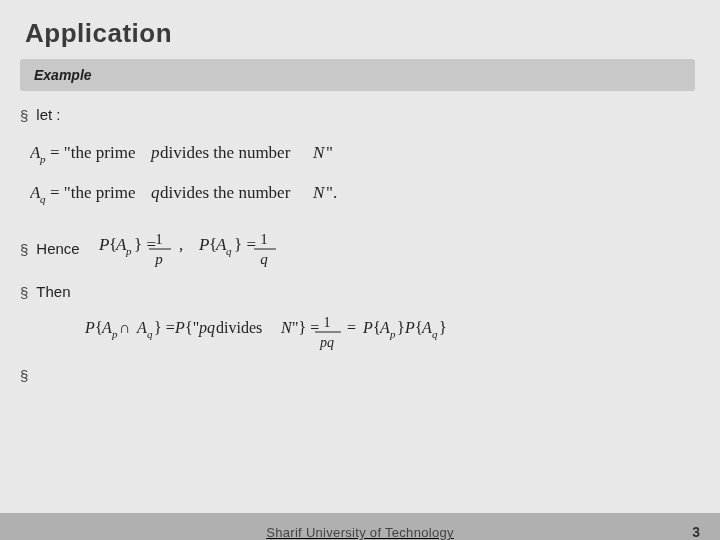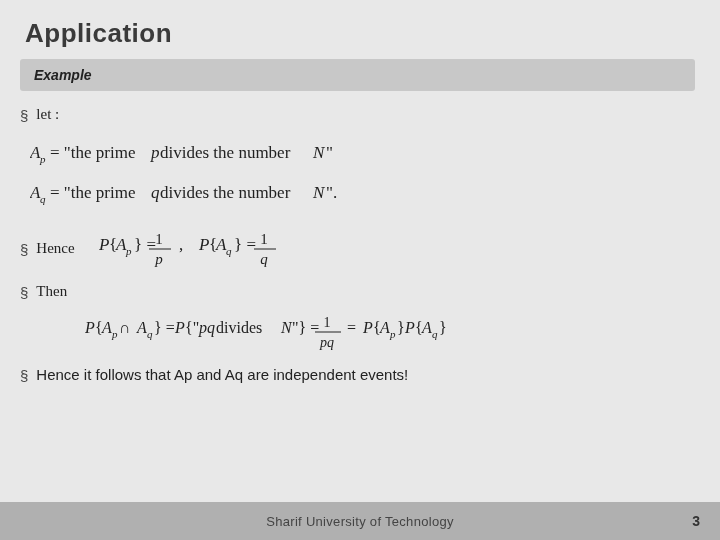--- a/index.html
+++ b/index.html
@@ -53,21 +53,20 @@
       font-size: 15px;
       margin-right: 8px;
       margin-top: 2px;
       flex-shrink: 0;
     }
     .bullet-label {
       font-size: 15px;
       color: #222;
       font-weight: normal;
       min-width: 55px;
-      font-family: Liberation Serif, serif;
     }
     .math-block {
       display: flex;
       flex-direction: column;
       margin-left: 10px;
       margin-top: 4px;
     }
     .math-line {
       margin: 4px 0;
     }
@@ -98,26 +97,27 @@
       align-items: center;
       margin-bottom: 4px;
     }
     .hence-section {
       display: flex;
       flex-direction: row;
       align-items: center;
       margin-bottom: 8px;
     }
     .footer {
-      height: 38px;
+      height: 27px;
       background-color: #b0b0b0;
       display: flex;
-      align-items: center;
+      align-items: flex-end;
       justify-content: center;
       position: relative;
+      text-decoration: underline;
     }
     .footer-text {
       font-size: 13px;
       color: #444;
       letter-spacing: 0.3px;
     }
     .footer-number {
       position: absolute;
       right: 20px;
       font-size: 14px;
@@ -251,21 +251,20 @@
           <text x="330" y="28" font-family="Times New Roman, serif" font-size="16" fill="#222">{</text>
           <text x="337" y="28" font-family="Times New Roman, serif" font-size="16" font-style="italic" fill="#222">A</text>
           <text x="347" y="33" font-family="Times New Roman, serif" font-size="11" font-style="italic" fill="#222">q</text>
           <text x="354" y="28" font-family="Times New Roman, serif" font-size="16" fill="#222">}</text>
         </svg>
       </div>
     </div>
 
     <div class="hence-section">
       <span class="bullet-mark">§</span>
-      <span class="hence-text">Hence it follows that Ap and Aq are independent events!</span>
     </div>
   </div>
 
   <div class="footer">
     <span class="footer-text">Sharif University of Technology</span>
     <span class="footer-number">3</span>
   </div>
 </div>
 
 </body></html>

